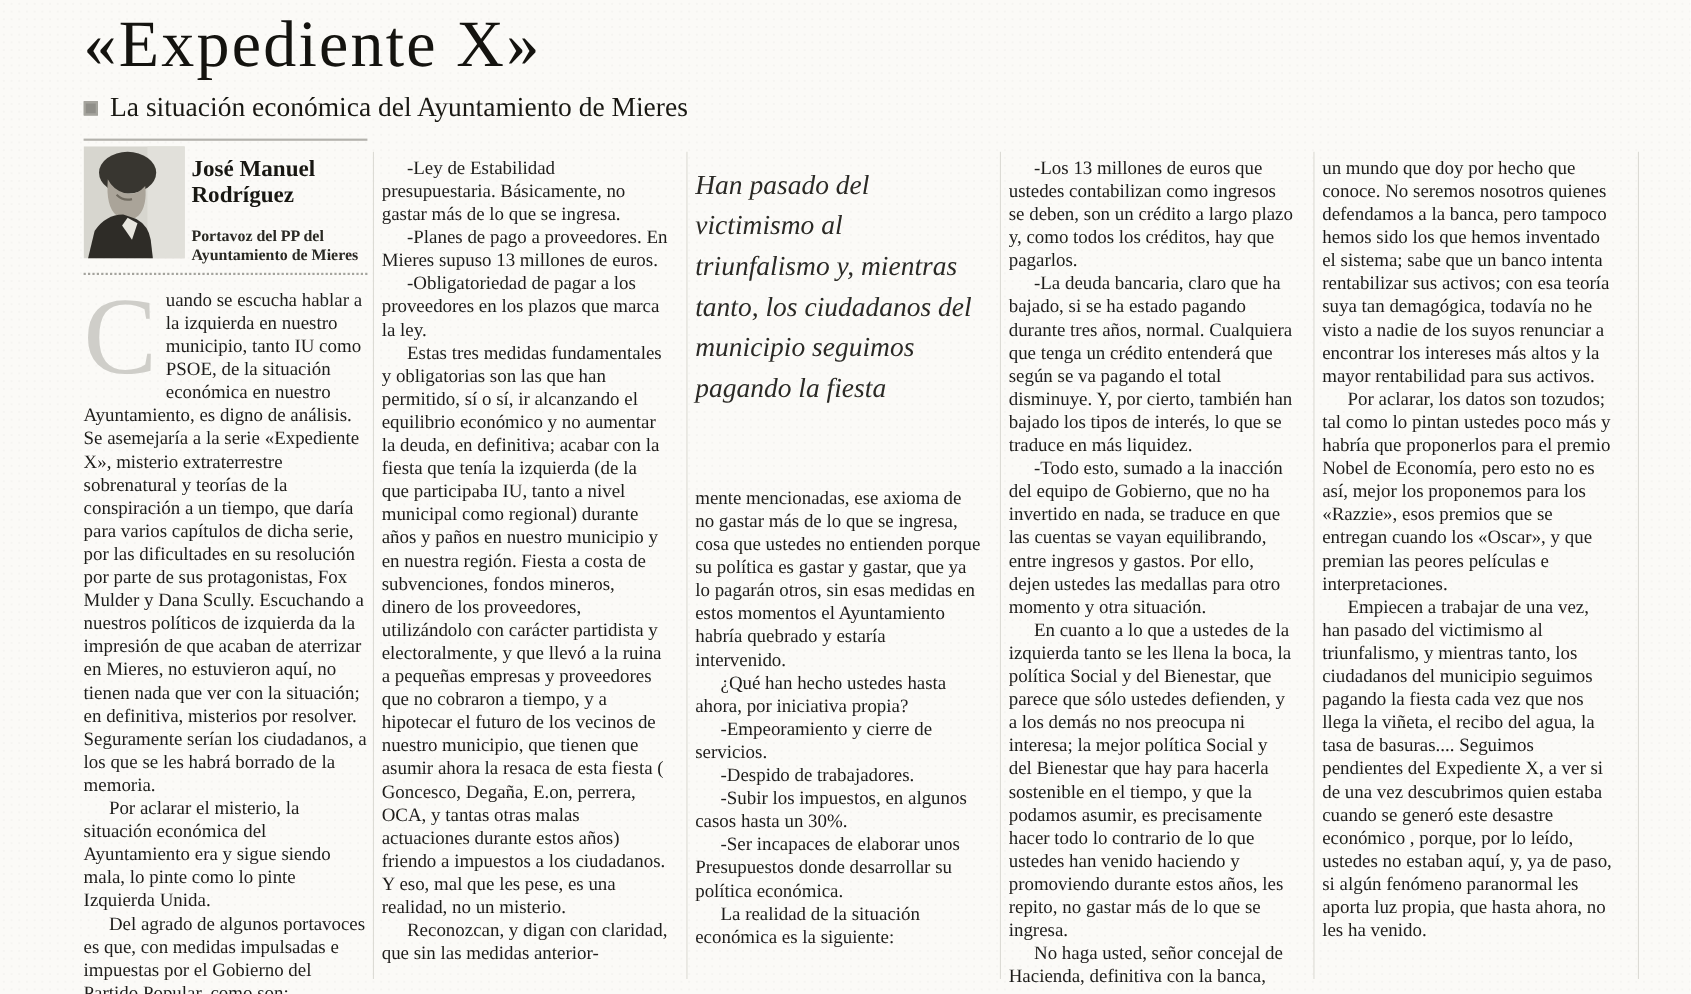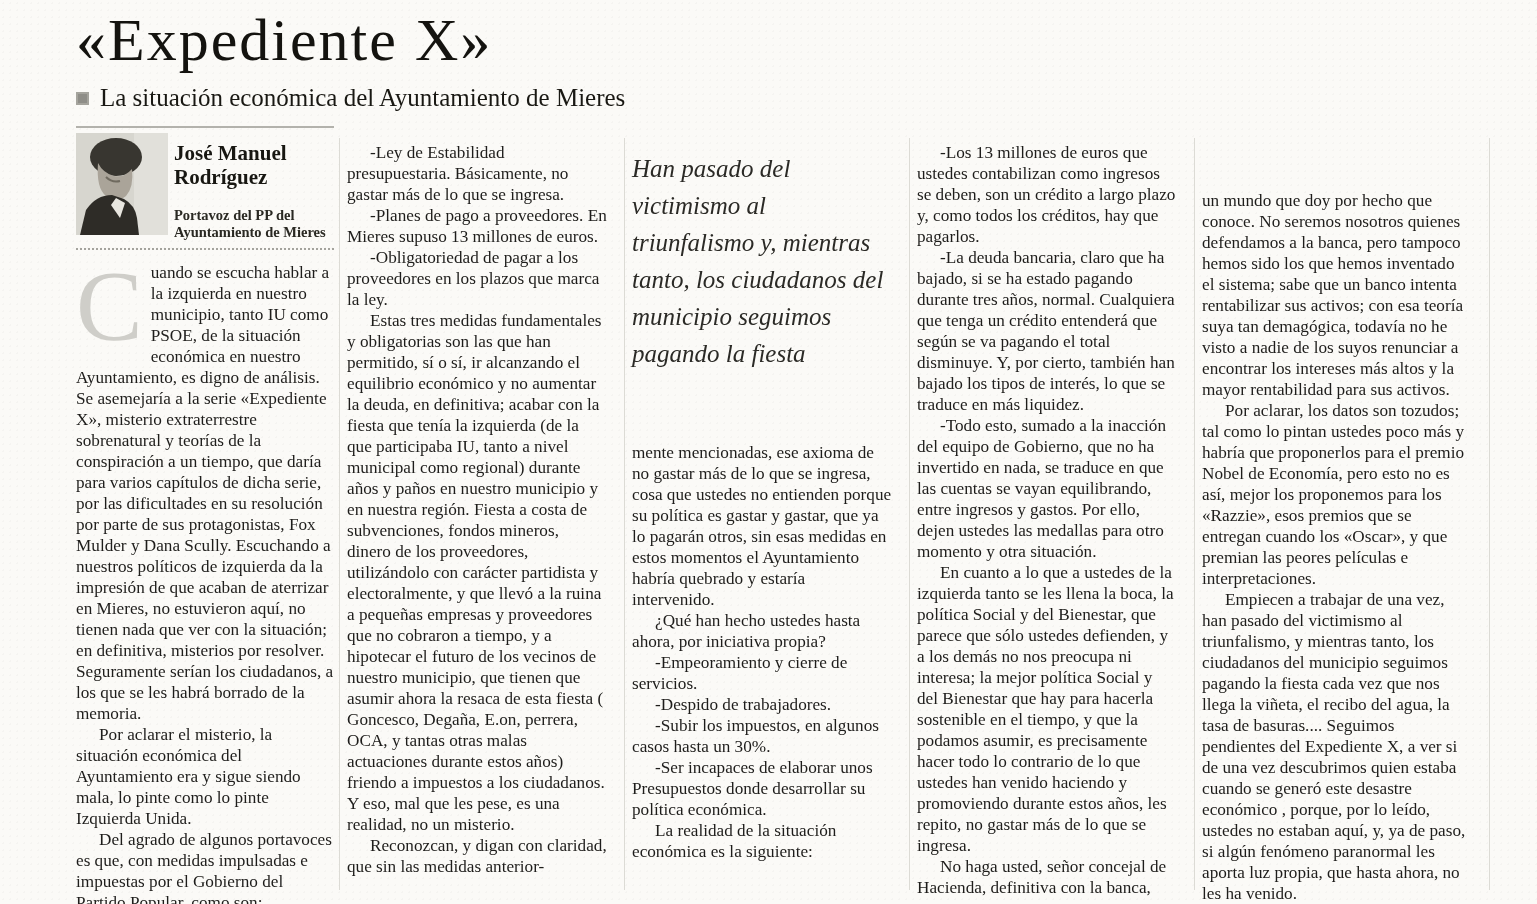--- a/index.html
+++ b/index.html
@@ -29,21 +29,21 @@
 
   
   .col {
     position:absolute; top:142px; width:260px;
     font-size:17.2px; line-height:21px; text-align:left;
   }
   .col-1 { left:76px;  top:126px; width:258px; }
   .col-2 { left:347px; }
   .col-3 { left:632px; }
   .col-4 { left:917px; }
-  .col-5 { left:1202px; width:268px;margin-top:48px; }
+  .col-5 { left:1202px; width:268px; }
 
   .para { margin:0; text-indent:23px; }
   .para.noindent { text-indent:0; }
 
   .vrule {
     position:absolute; top:138px; height:752px; width:1px;
     background:#dcdbd5;
   }
 
   

